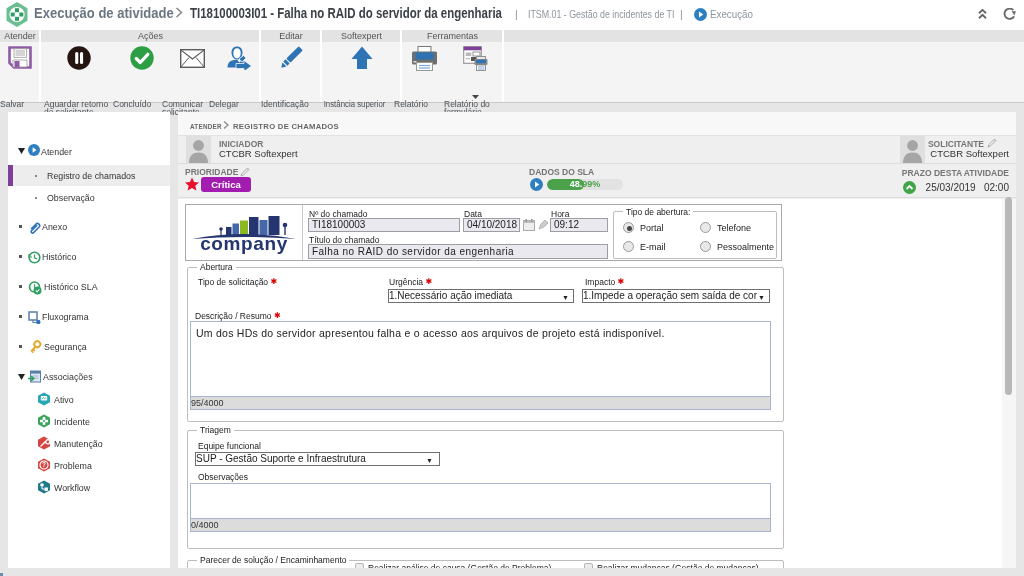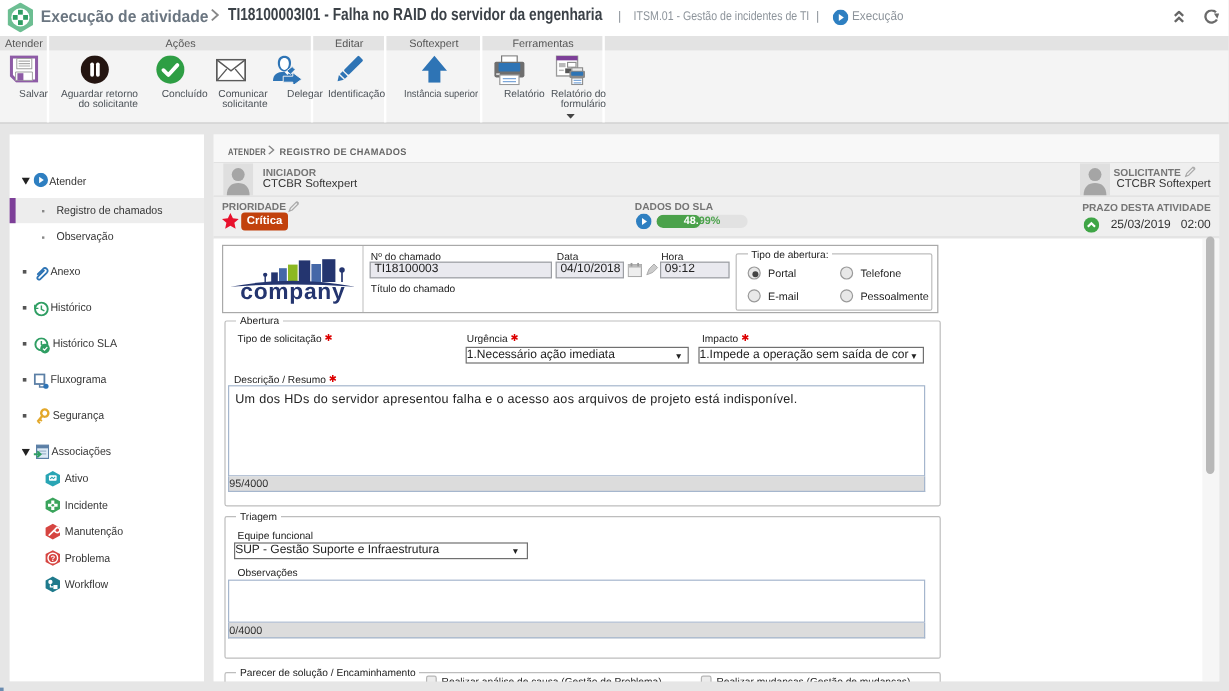--- a/index.html
+++ b/index.html
@@ -13,21 +13,21 @@
 #topbar .crumb1 { position:absolute; left:34px; top:5px; font-size:14px; font-weight:bold; color:#6b7681; }
 #topbar .crumb2 { position:absolute; left:190px; top:4.5px; font-size:14.5px; font-weight:bold; color:#3b4147; }
 #topbar .small { position:absolute; top:8px; font-size:10.5px; color:#8d949b; }
 
 
 #ribbon { position:absolute; left:0; top:30px; width:1024px; height:73px; background:#f4f4f4; border-bottom:1px solid #c9c9c9; }
 #ribbon .labelstrip { position:absolute; left:0; top:0; width:1024px; height:12px; background:#e3e3e3; }
 .glabel { position:absolute; top:0; height:12px; font-size:9px; line-height:12px; color:#555; text-align:center; }
 .gsep { position:absolute; top:0; width:2px; height:72px; background:#fff; }
 .ricon { position:absolute; top:16px; }
-.rlabel { position:absolute; font-size:8.5px; line-height:8.3px; color:#4c5258; text-align:right; }
+.rlabel { position:absolute; font-size:8.5px; line-height:8.3px; color:#4c5258; text-align:left;margin-top:26px; }
 
 
 #nav { position:absolute; left:8px; top:112px; width:162px; height:456px; background:#fff; }
 #navhead { position:absolute; left:0; top:0; width:162px; height:21px; background:#f3f3f3; border-bottom:1px solid #d4d4d4; }
 #navhead .t { position:absolute; left:10px; top:5px; font-size:9.5px; font-weight:bold; color:#555; letter-spacing:0.4px; }
 .nitem { position:absolute; font-size:9.5px; color:#333; white-space:nowrap; }
 .ndot { position:absolute; width:3px; height:3px; background:#555; }
 .nsq { position:absolute; width:2px; height:2px; background:#888; }
 
 
@@ -330,21 +330,21 @@
     </div>
 
     <div id="inforow2">
       <div class="ilabel" style="position:absolute;left:7px;top:3px">PRIORIDADE</div>
       <svg class="abs" style="left:62px;top:3px" width="10" height="10" viewBox="0 0 10 10">
           <path d="M1 9 L2 6.5 L7 1.5 L8.5 3 L3.5 8 Z M7.5 1 L9 2.5" stroke="#aaa" stroke-width="1" fill="none"></path>
         </svg>
       <svg class="abs" style="left:7px;top:13px" width="14" height="14" viewBox="0 0 16 15">
           <path d="M8 0 L10.4 5.1 L16 5.7 L11.8 9.4 L13 15 L8 12.1 L3 15 L4.2 9.4 L0 5.7 L5.6 5.1 Z" fill="#e8112d"></path>
         </svg>
-      <div class="abs" style="left:23px;top:12.5px;width:39px;height:15.5px;background:#c2410c;border-radius:3px;color:#fff;font-size:9.5px;font-weight:bold;text-align:center;line-height:15px">Crítica</div>
+      <div class="abs" style="left:23px;top:12.5px;width:50px;height:15.5px;background:#a21caf;border-radius:3px;color:#fff;font-size:9.5px;font-weight:bold;text-align:center;line-height:15px">Crítica</div>
       <div class="ilabel" style="position:absolute;left:351px;top:3px">DADOS DO SLA</div>
       <svg class="abs" style="left:352px;top:14px" width="13" height="13" viewBox="0 0 13 13">
           <circle cx="6.5" cy="6.5" r="6.5" fill="#2e7fc1"></circle>
           <path d="M5 3.6 L9.2 6.5 L5 9.4 Z" fill="#fff"></path>
         </svg>
       <div class="abs" style="left:369px;top:15px;width:76px;height:11px;background:#e2e2e2;border-radius:6px;overflow:hidden">
         <div class="abs" style="left:0;top:0;width:37px;height:11px;background:#4ba24b;border-radius:6px"></div>
         <div class="abs" style="left:0;top:0;width:76px;height:11px;font-size:9px;font-weight:bold;text-align:center;line-height:11px;color:#3a8a3a"><span style="color:#fff">48</span><span style="color:#fff">.</span><span style="color:#4ba24b">99%</span></div>
       </div>
       <div class="ilabel" style="position:absolute;right:7px;top:4px">PRAZO DESTA ATIVIDADE</div>
@@ -385,20 +385,21 @@
             <rect x="0.5" y="1.5" width="11" height="2.5" fill="#bbb"></rect>
             <rect x="2.5" y="0" width="1.5" height="3" fill="#999"></rect>
             <rect x="8" y="0" width="1.5" height="3" fill="#999"></rect>
           </svg>
         <svg class="abs" style="left:351px;top:14px" width="12" height="12" viewBox="0 0 12 12">
             <path d="M2 10 L4 5 L8 1 L11 4 L7 8 L2 10 Z" fill="#ccc" stroke="#aaa" stroke-width="0.8"></path>
           </svg>
         <div class="flabel" style="left:365px;top:4px">Hora</div>
         <div class="finput" style="left:364px;top:13px;width:58px;height:14px;line-height:12px;padding:0 3px">09:12</div>
         <div class="flabel" style="left:123px;top:30px">Título do chamado</div>
+        <div class="finput" style="left:122px;top:39px;width:300px;height:15px;line-height:13px;padding:0 3px;letter-spacing:0.45px">Falha no RAID do servidor da engenharia</div>
 
         <fieldset class="fs" style="left:427px;top:2px;width:164px;height:52px">
           <legend>Tipo de abertura:</legend>
         </fieldset>
         <div class="radio" style="left:437px;top:17px">
             <div class="abs" style="left:3px;top:3px;width:5px;height:5px;border-radius:50%;background:#444"></div>
           </div>
         <div class="flabel" style="left:454px;top:18px;font-size:9px">Portal</div>
         <div class="radio" style="left:514px;top:17px"></div>
         <div class="flabel" style="left:531px;top:18px;font-size:9px">Telefone</div>

